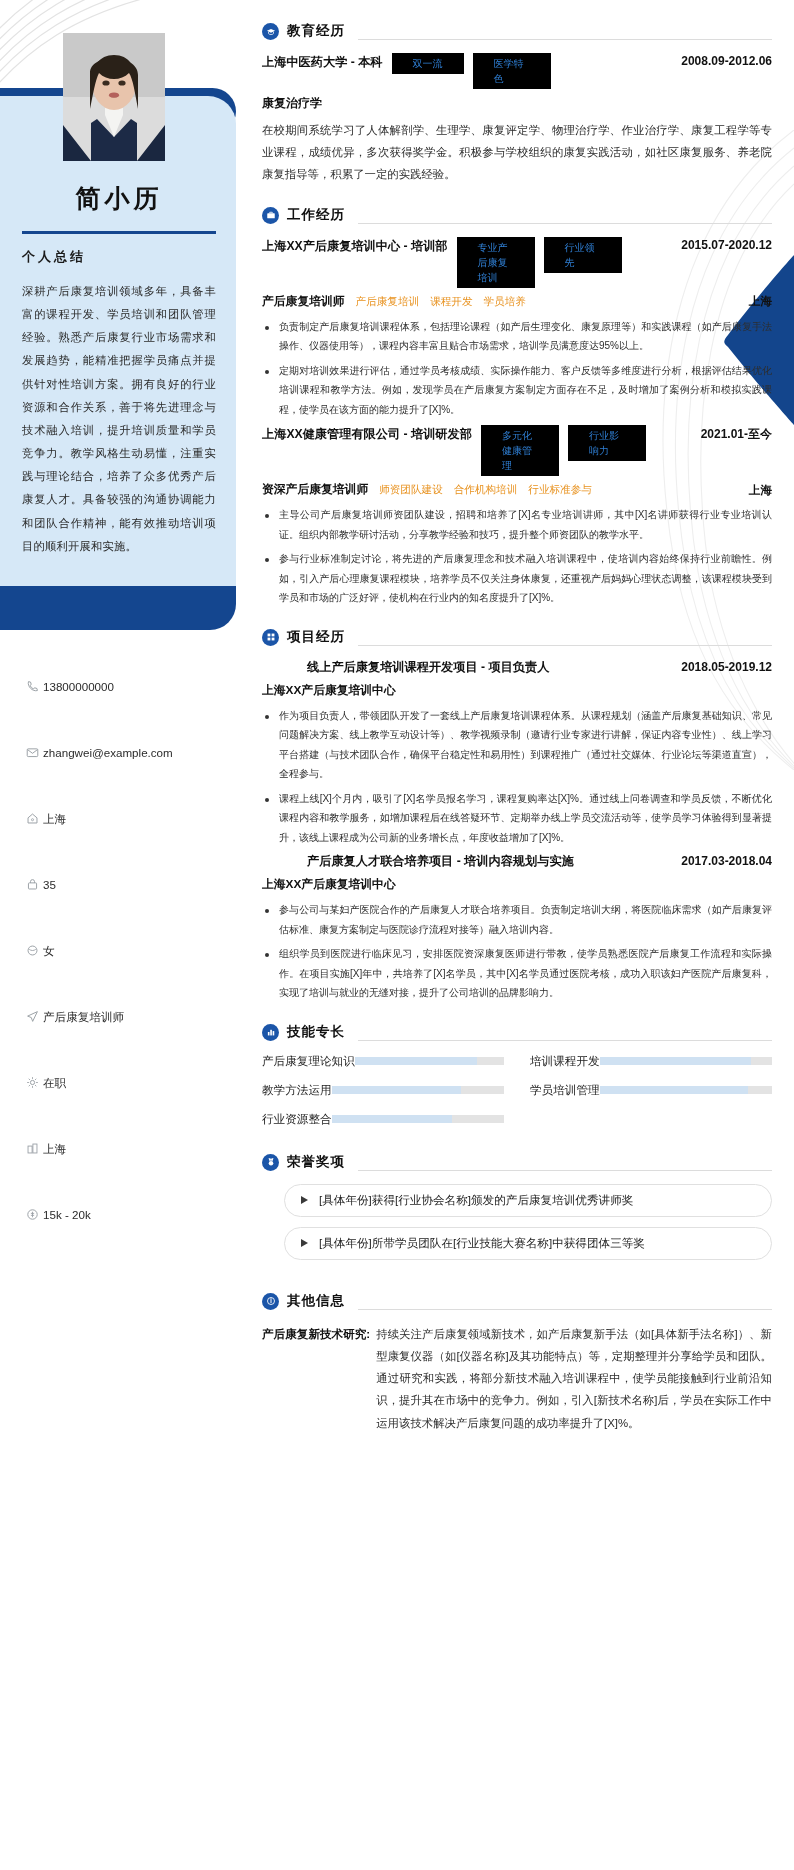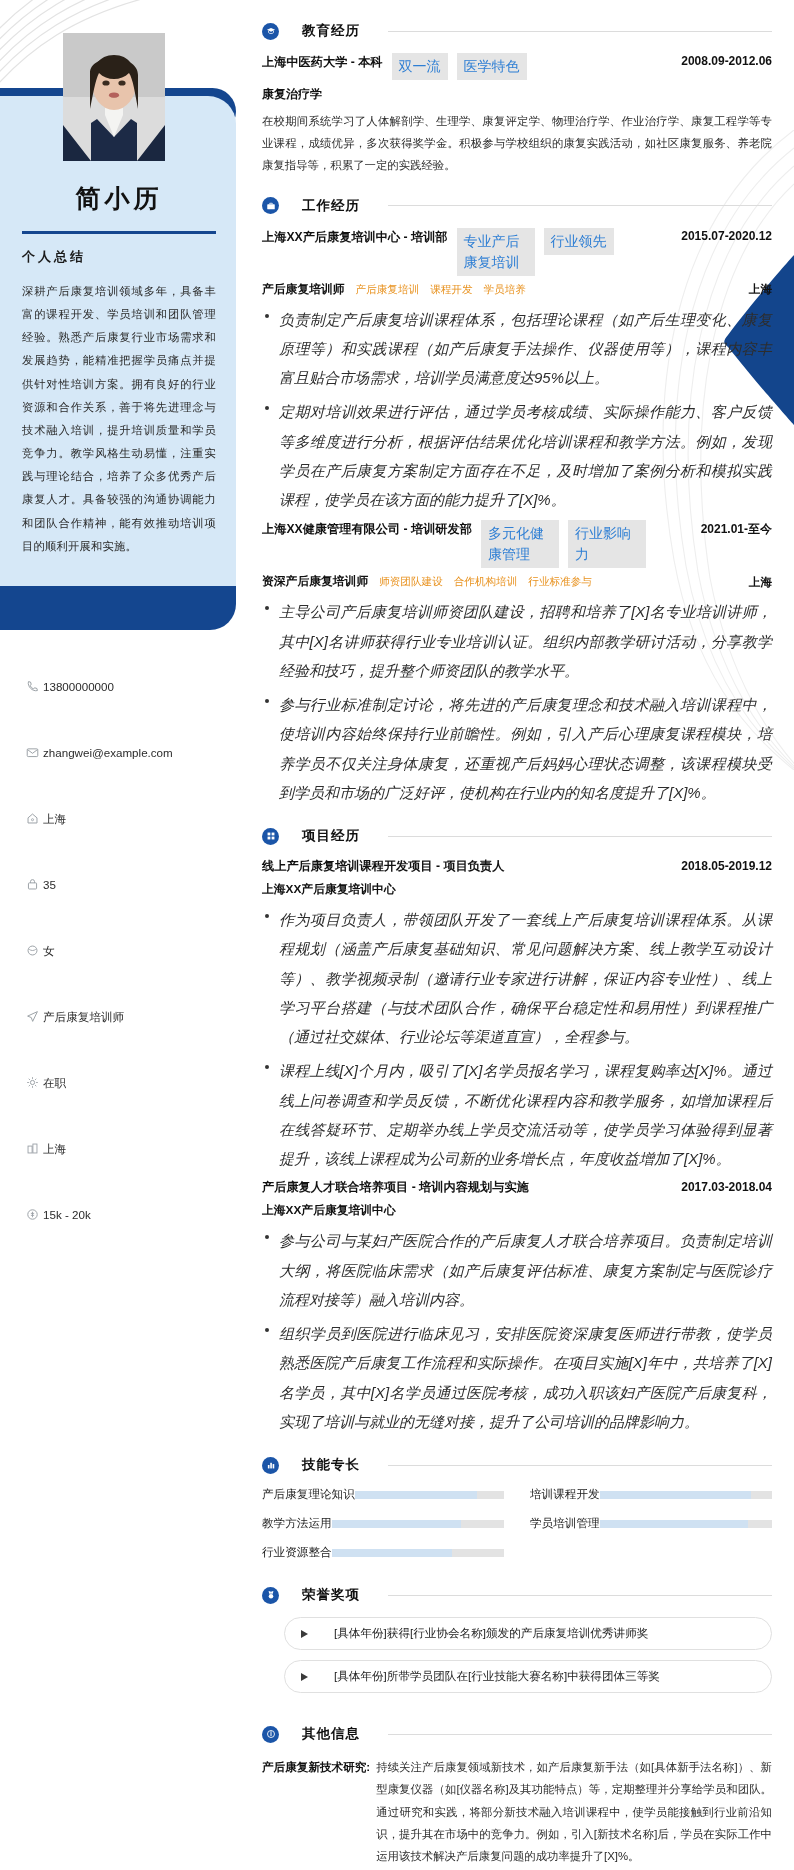--- a/index.html
+++ b/index.html
@@ -132,22 +132,22 @@
   
   .main {
     position: absolute;
     left: 262px;
     top: 22px;
     width: 510px;
     z-index: 4;
   }
   .sec-head {
     display: flex;
-    align-items: center;
-    gap: 23px;
+    align-items: flex-end;
+    gap: 8px;
     margin-top: 20px;
     margin-bottom: 13px;
   }
   .sec-head:first-child { margin-top: 0; }
   .sec-badge {
     width: 17px; height: 17px;
     border-radius: 50%;
     background: #1b55a8;
     color: #fff;
     display: flex; align-items: center; justify-content: center;
@@ -177,24 +177,24 @@
   }
   .entry-org {
     font-size: 12.2px;
     font-weight: bold;
     color: #111;
     line-height: 1.55;
     max-width: 215px;
   }
   .entry-org.wide { max-width: 330px; }
   .tag {
-    font-size: 14px;
+    font-size: 10px;
     color: #2f7fd4;
-    background: #e5e5e5;
-    padding: 3px 7px;
+    background: #000000;
+    padding: 3px 21px;
     line-height: 1.5;
     max-width: 78px;
     word-break: break-word;
   }
   .entry-date {
     margin-left: auto;
     font-size: 12px;
     font-weight: bold;
     color: #111;
     white-space: nowrap;
@@ -234,47 +234,46 @@
   .para {
     font-size: 11.4px;
     line-height: 1.95;
     color: #2d2d2d;
     text-align: justify;
     margin-bottom: 7px;
   }
   ul.bullets { list-style: none; margin-bottom: 4px; }
   ul.bullets li {
     position: relative;
-    font-size: 15px;
+    font-size: 10px;
     line-height: 1.95;
     color: #2d2d2d;
     text-align: justify;
     padding-left: 17px;
     margin-bottom: 5px;
-    font-style: italic;
   }
   ul.bullets li::before {
     content: "";
     position: absolute;
     left: 3px; top: 9px;
     width: 4px; height: 4px;
     border-radius: 50%;
     background: #333;
   }
   .proj-sub {
     font-size: 11.8px;
     font-weight: bold;
     color: #111;
     margin-bottom: 7px;
   }
   .proj-top {
     display:flex; align-items:baseline;
     margin-bottom: 7px;
   }
-  .proj-name { font-size:12.2px; font-weight:bold; color:#111; }
+  .proj-name { font-size:12.2px; font-weight:bold; color:#111;margin-left:45px; }
   .proj-date { margin-left:auto; font-size:12px; font-weight:bold; color:#111; white-space:nowrap;}
 
   
   .skills-grid {
     display: grid;
     grid-template-columns: 1fr 1fr;
     column-gap: 26px;
     row-gap: 14px;
     margin-top: 4px;
   }
@@ -297,21 +296,21 @@
   .skill-fill {
     position: absolute;
     left: 0; top: 0; bottom: 0;
     background: #cfe1f2;
   }
 
   
   .award {
     display: flex;
     align-items: center;
-    gap: 26px;
+    gap: 11px;
     border: 1px solid #e0e0e0;
     border-radius: 17px;
     padding: 8px 16px;
     margin-bottom: 10px;
     font-size: 11.6px;
     color: #1e1e1e;
   }
   .award .tri {
     width: 0; height: 0;
     border-left: 7px solid #3a3a3a;

